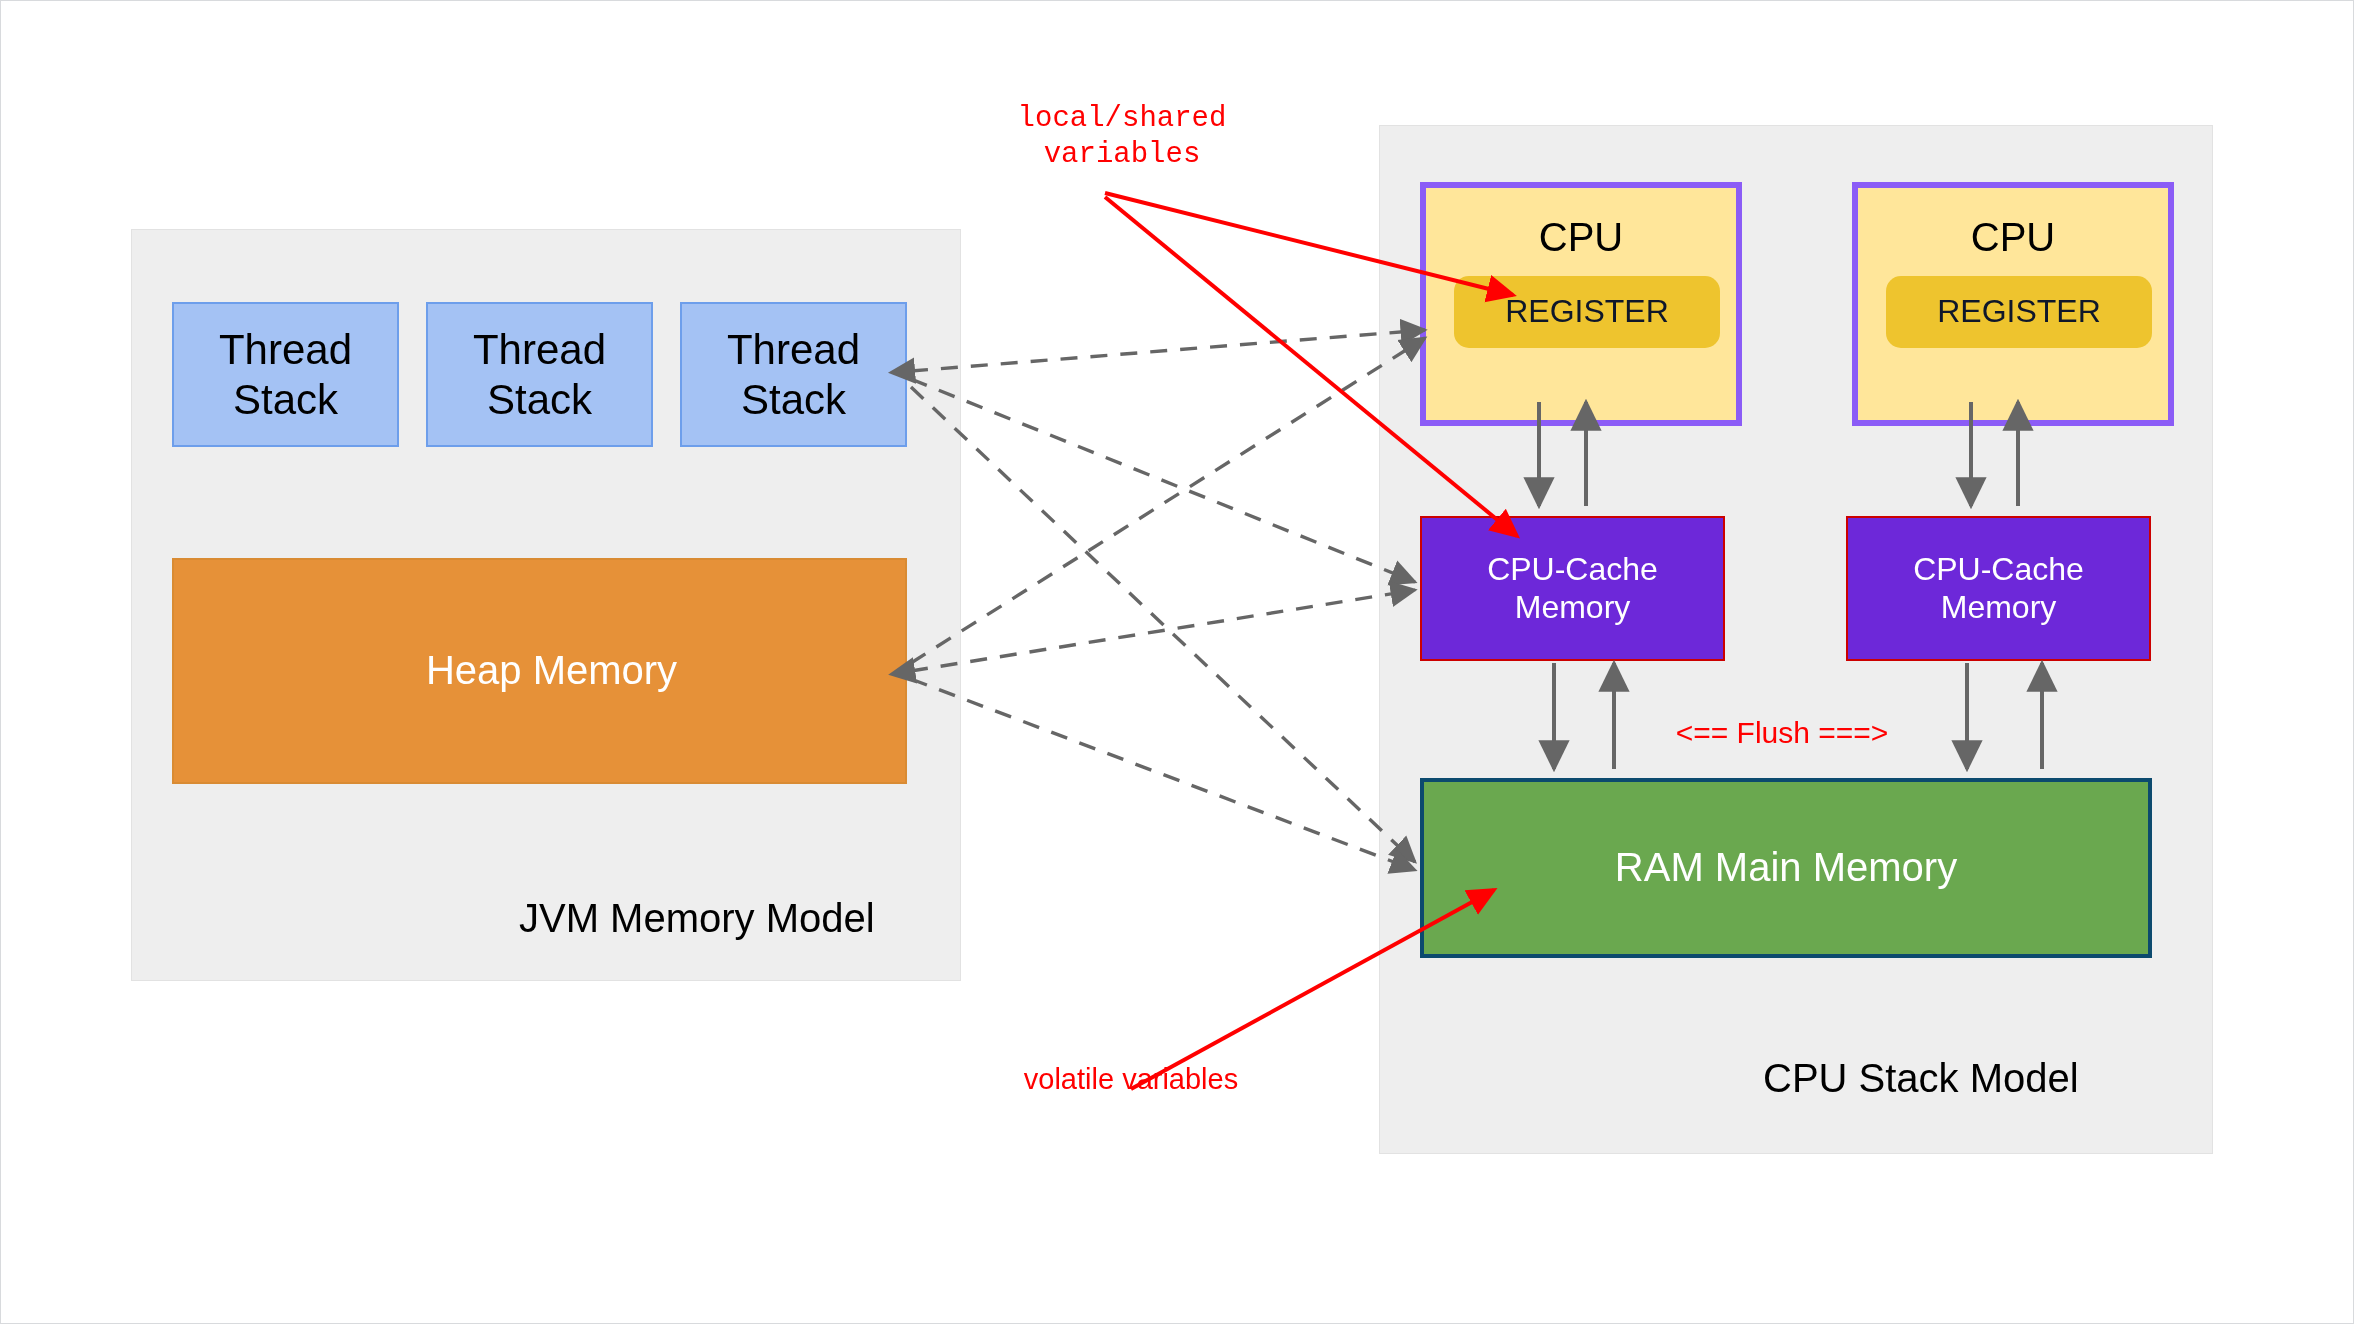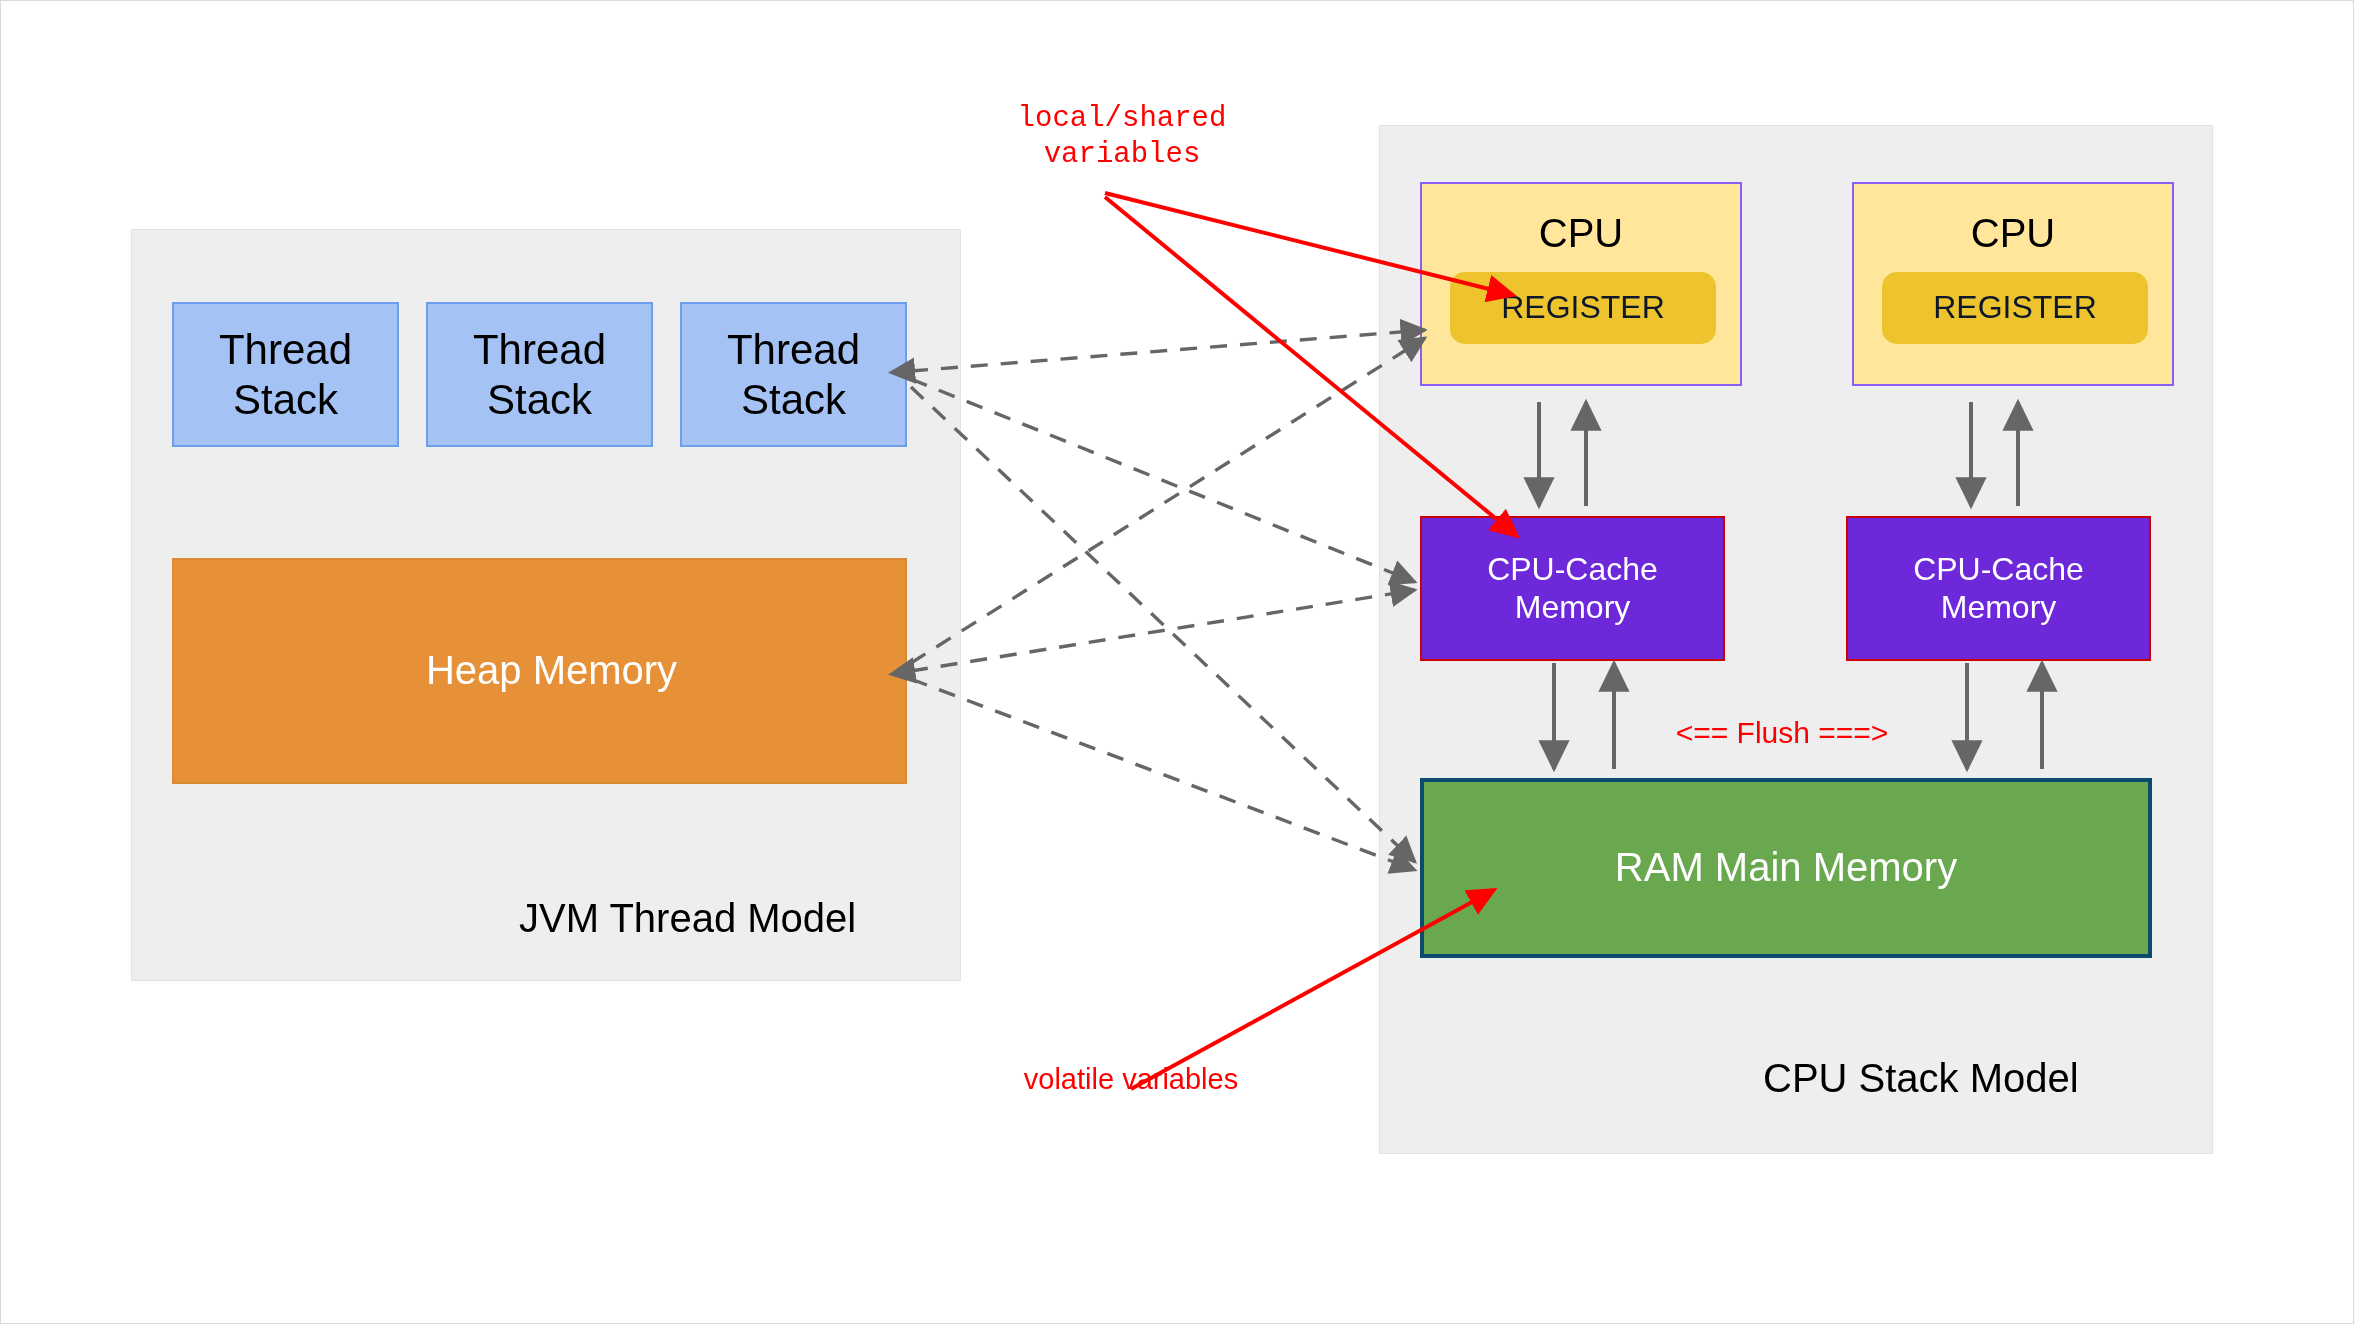--- a/index.html
+++ b/index.html
@@ -68,24 +68,24 @@
     font-size: 40px;
     left: 171px;
     top: 557px;
     width: 735px;
     height: 226px;
     padding-left: 24px;
   }
 
   .cpu-box {
     background: #ffe69a;
-    border: 2px solid #8b5cf6;
+    border: 6px solid #8b5cf6;
     top: 181px;
     width: 322px;
-    height: 204px;
+    height: 244px;
   }
   #cpu-box-1 { left: 1419px; }
   #cpu-box-2 { left: 1851px; }
   .cpu-label {
     position: absolute;
     top: 26px;
     left: 0;
     right: 0;
     text-align: center;
     font-size: 40px;
@@ -160,21 +160,21 @@
 
   <div class="box thread-stack" id="thread-stack-1" style="white-space: pre-line;">Thread
 Stack</div>
   <div class="box thread-stack" id="thread-stack-2" style="white-space: pre-line;">Thread
 Stack</div>
   <div class="box thread-stack" id="thread-stack-3" style="white-space: pre-line;">Thread
 Stack</div>
 
   <div class="box" id="heap-memory">Heap Memory</div>
 
-  <div class="panel-title" id="jvm-title">JVM Thread Model</div>
+  <div class="panel-title" id="jvm-title">JVM Memory Model</div>
 
   <div class="panel" id="cpu-panel"></div>
 
   <div class="box cpu-box" id="cpu-box-1">
     <span class="cpu-label">CPU</span>
     <span class="register">REGISTER</span>
   </div>
 
   <div class="box cpu-box" id="cpu-box-2">
     <span class="cpu-label">CPU</span>

